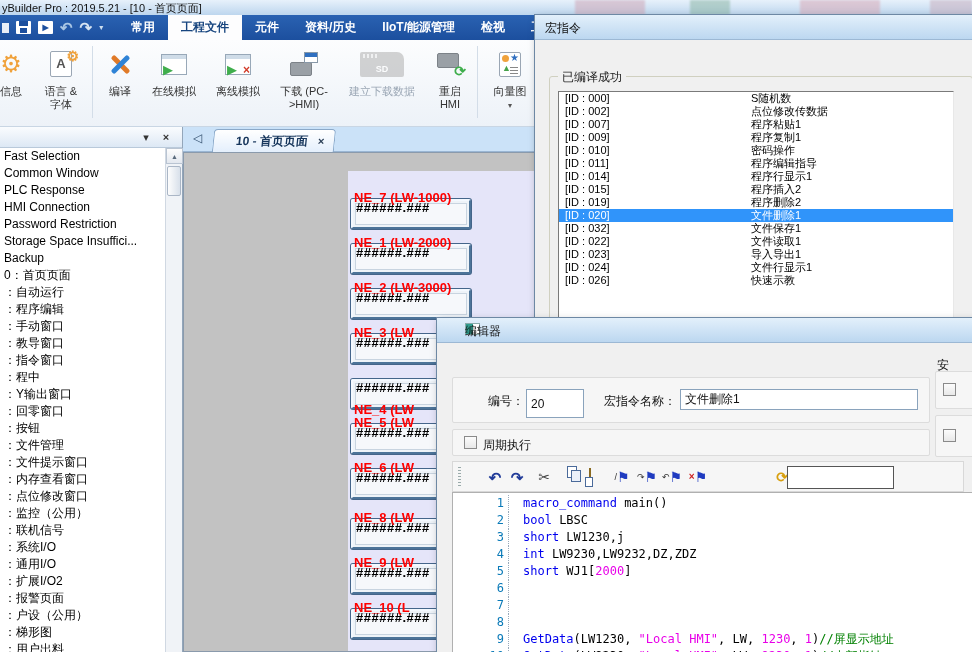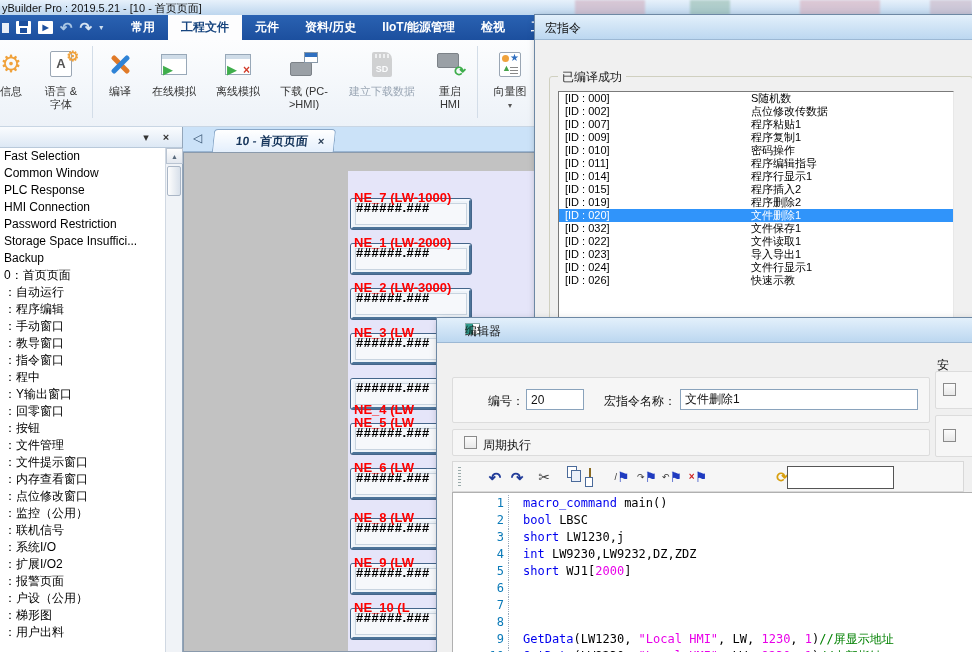--- a/index.html
+++ b/index.html
@@ -47,21 +47,21 @@
   .compile-ic .bar1 { position:absolute; left:2px; top:11px; width:23px; height:5px; background:#e07a28; border-radius:2px; transform:rotate(45deg); }
   .compile-ic .bar2 { position:absolute; left:2px; top:11px; width:23px; height:5px; background:#2f83d6; border-radius:2px; transform:rotate(-45deg); }
   .simwin { position:relative; width:26px; height:21px; background:#fff; border:1px solid #98a8b8; }
   .simwin .cap { position:absolute; left:0; top:0; right:0; height:4px; background:#cfdce8; }
   .simwin .play { position:absolute; left:1px; bottom:-2px; color:#3fae4c; font-size:13px; line-height:13px; }
   .simwin .redx { position:absolute; right:0px; bottom:-2px; color:#d23c2a; font-size:12px; font-weight:bold; line-height:12px; }
   .dl-ic { position:relative; width:28px; height:24px; }
   .dl-ic .mon { position:absolute; left:0; bottom:0; width:22px; height:14px; background:#9aa0a6; border-radius:2px; border:1px solid #7c8288; }
   .dl-ic .win { position:absolute; right:0; top:0; width:14px; height:11px; background:#fff; border:1px solid #8898a8; }
   .dl-ic .win i { display:block; height:4px; background:#2f6fc0; }
-  .sd-ic { position:relative; width:20px; height:25px; background:#b0b0b0; border-radius:2px 7px 2px 2px;
+  .sd-ic { position:relative; width:44px; height:25px; background:#b0b0b0; border-radius:2px 7px 2px 2px;
     color:#fff; font-size:9px; font-weight:bold; text-align:center; line-height:34px; }
   .sd-ic .slots { position:absolute; left:3px; top:2px; width:14px; height:4px;
     background:repeating-linear-gradient(90deg,#e8e8e8 0 2px,#b0b0b0 2px 4px); }
   .restart-ic { position:relative; width:26px; height:22px; }
   .restart-ic .mon { position:absolute; left:0; top:0; width:22px; height:15px; background:#9aa0a6; border:1px solid #7c8288; border-radius:2px; }
   .restart-ic .cyc { position:absolute; right:-3px; bottom:-3px; color:#3fae4c; font-size:14px; font-weight:bold; line-height:14px; }
   .vec-ic { position:relative; width:22px; height:25px; background:#fff; border:1px solid #9aa6b4; border-radius:2px; }
   .vec-ic .c1 { position:absolute; left:2px; top:2px; width:7px; height:7px; border-radius:50%; background:#f0a23c; }
   .vec-ic .c2 { position:absolute; right:1px; top:0px; color:#2f6fc0; font-size:10px; line-height:10px; }
   .vec-ic .c3 { position:absolute; left:2px; bottom:3px; color:#46a24a; font-size:9px; line-height:9px; }
@@ -293,20 +293,21 @@
       <div class="trow">：Y输出窗口</div>
       <div class="trow">：回零窗口</div>
       <div class="trow">：按钮</div>
       <div class="trow">：文件管理</div>
       <div class="trow">：文件提示窗口</div>
       <div class="trow">：内存查看窗口</div>
       <div class="trow">：点位修改窗口</div>
       <div class="trow">：监控（公用）</div>
       <div class="trow">：联机信号</div>
       <div class="trow">：系统I/O</div>
+      <div class="trow">：通用I/O</div>
       <div class="trow">：扩展I/O2</div>
       <div class="trow">：报警页面</div>
       <div class="trow">：户设（公用）</div>
       <div class="trow">：梯形图</div>
       <div class="trow">：用户出料</div>
     </div>
   <div class="tree-sb">
     <div class="sb-up">▲</div>
     <div class="sb-thumb"></div>
   </div>
@@ -452,21 +453,21 @@
   <div class="dlg-title">
     <span class="app-ic">
         <i></i>
       </span>
     <span>编辑器</span>
   </div>
   <div class="dlg-body">
 
     <div class="epanel" style="left:15px; top:34px; width:478px; height:46px;">
       <span class="elabel" style="left:35px; top:15px;">编号：</span>
-      <input class="einput" style="left: 73px; top: 11px; width: 58px; height: 21px;" value="20">
+      <input class="einput" style="left: 73px; top: 11px; width: 58px; height: 29px;" value="20">
       <span class="elabel" style="left:151px; top:15px;">宏指令名称：</span>
       <input class="einput" style="left: 227px; top: 11px; width: 238px; height: 21px;" value="文件删除1">
     </div>
 
     <span class="elabel" style="left:500px; top:14px;">安</span>
     <div class="epanel" style="left:498px; top:28px; width:60px; height:38px;">
       <span class="cb" style="left:7px; top:11px;"></span>
     </div>
     <div class="epanel" style="left:498px; top:72px; width:60px; height:42px;">
       <span class="cb" style="left:7px; top:13px;"></span>

